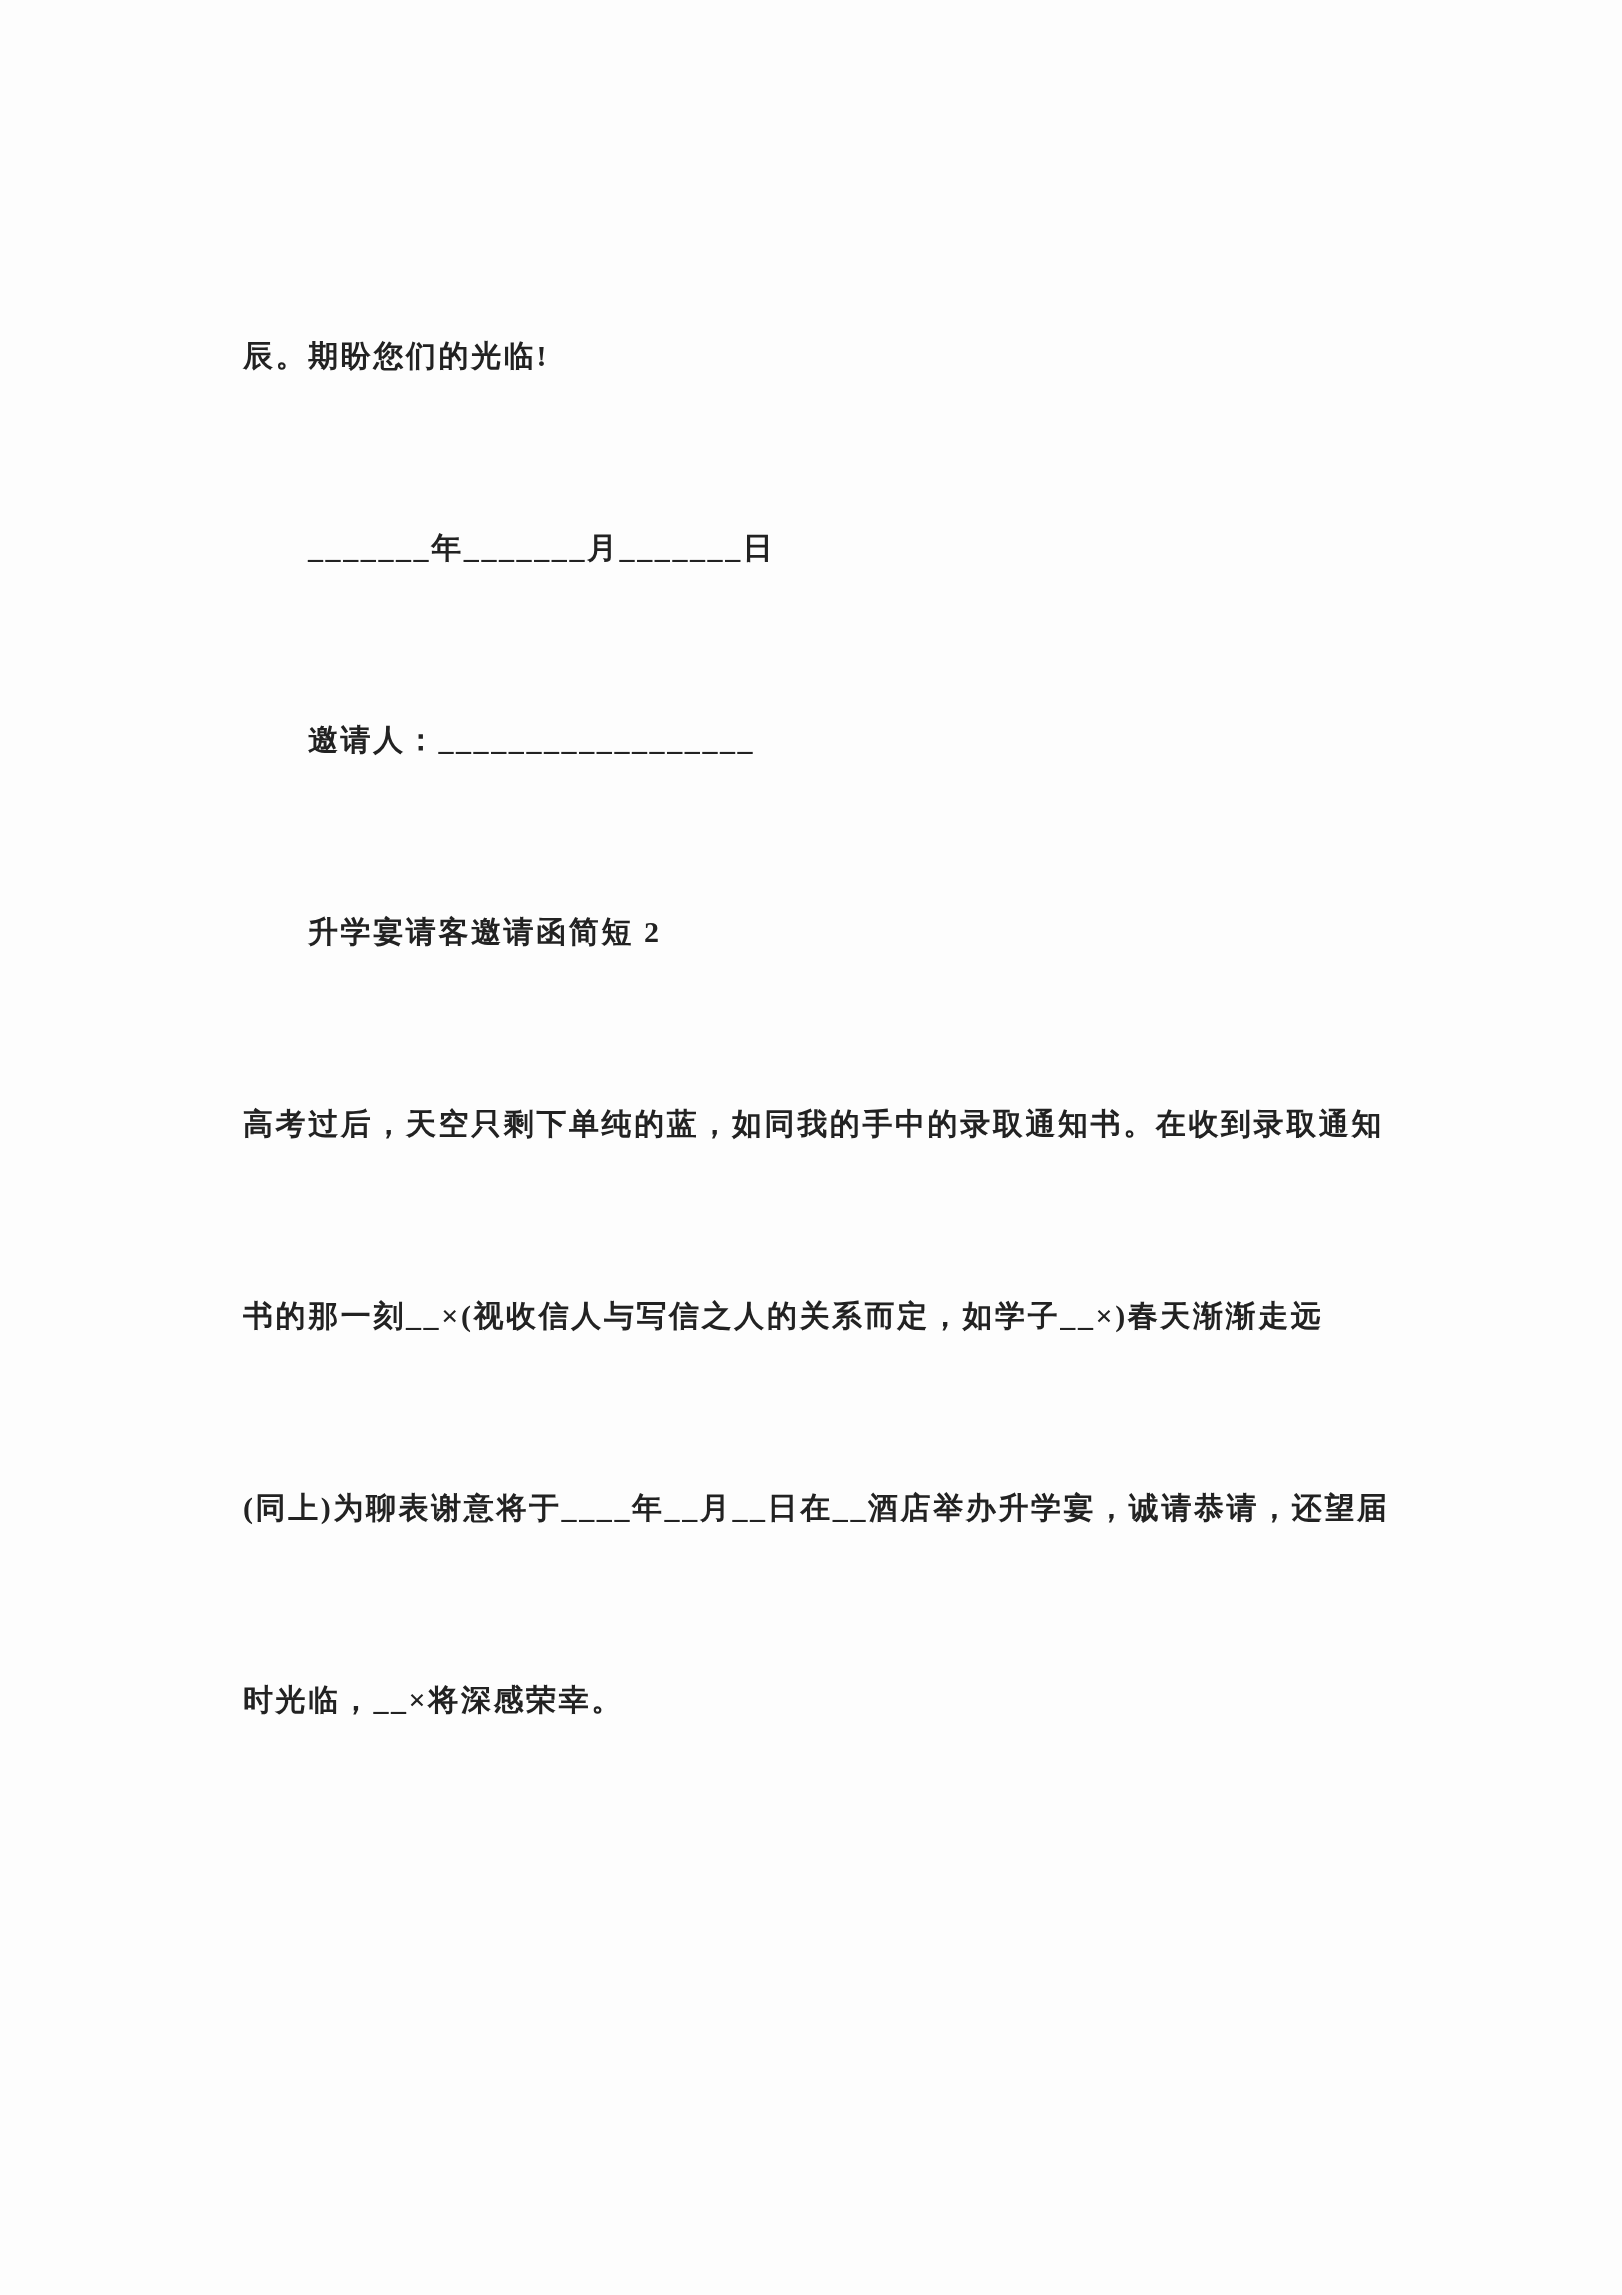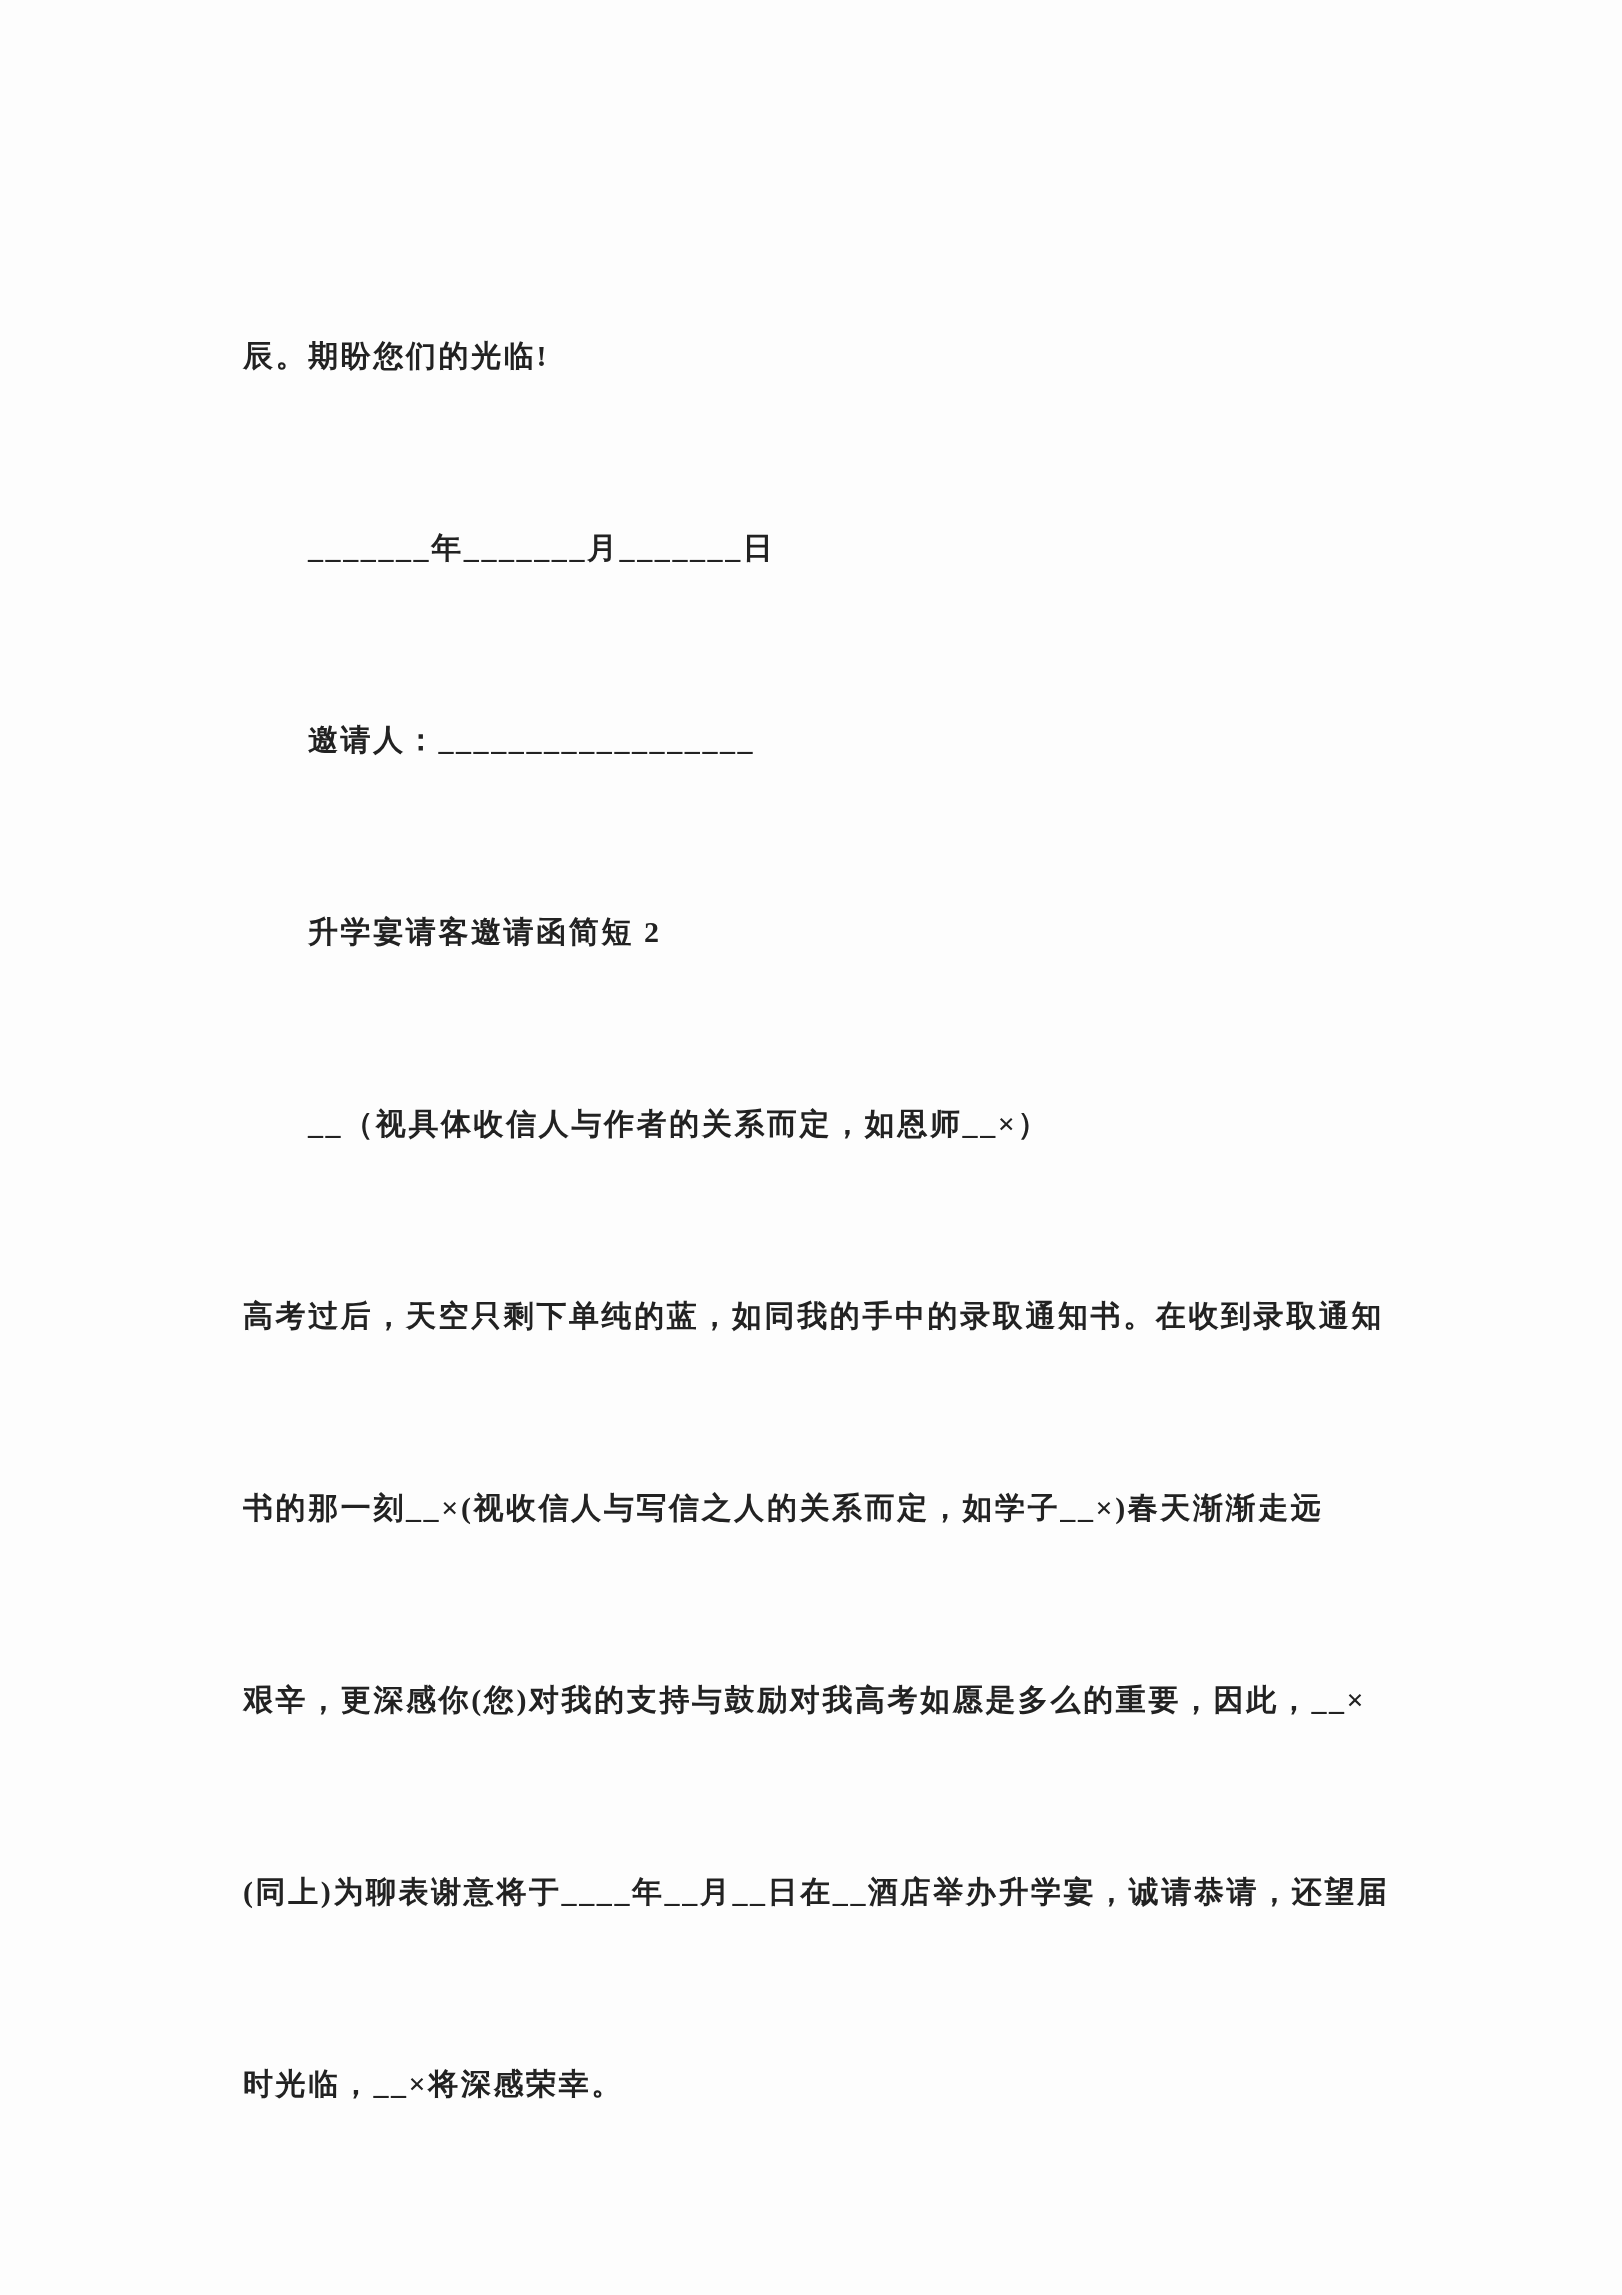--- a/index.html
+++ b/index.html
@@ -37,24 +37,22 @@
 </style>
 </head>
 <body>
 
 <div class="page">
   <div class="content">
     <div class="line">辰。期盼您们的光临!</div>
     <div class="line indent">_______年_______月_______日</div>
     <div class="line indent">邀请人：__________________</div>
     <div class="line indent">升学宴请客邀请函简短 2</div>
-    <div class="line indent">__（视具体收信人与作者的关系而定，如恩师__×）</div>
     <div class="line">高考过后，天空只剩下单纯的蓝，如同我的手中的录取通知书。在收到录取通知</div>
     <div class="line">书的那一刻__×(视收信人与写信之人的关系而定，如学子__×)春天渐渐走远</div>
-    <div class="line">艰辛，更深感你(您)对我的支持与鼓励对我高考如愿是多么的重要，因此，__×</div>
     <div class="line">(同上)为聊表谢意将于____年__月__日在__酒店举办升学宴，诚请恭请，还望届</div>
     <div class="line">时光临，__×将深感荣幸。</div>
     
     
     
     
     
     
     
     

